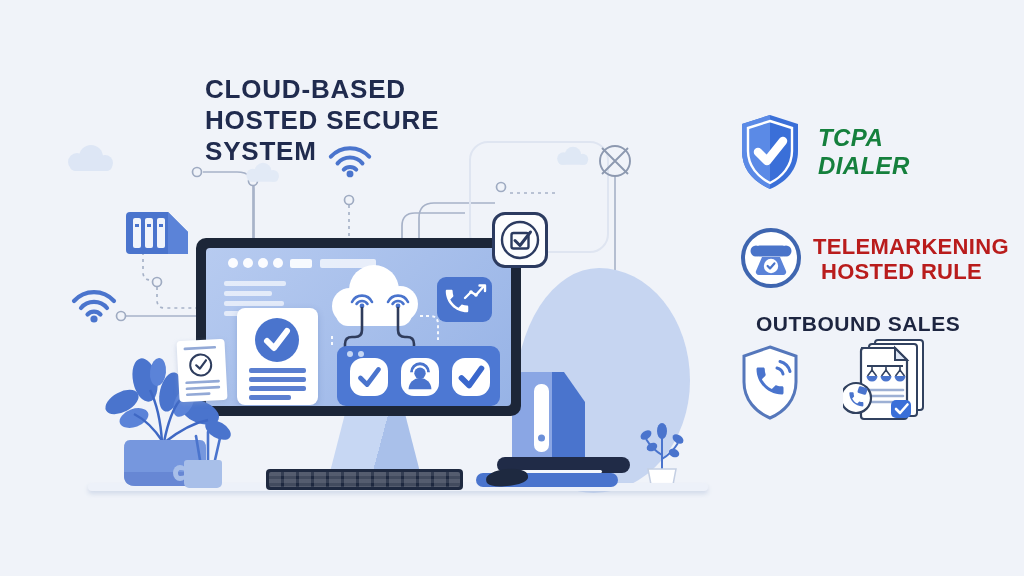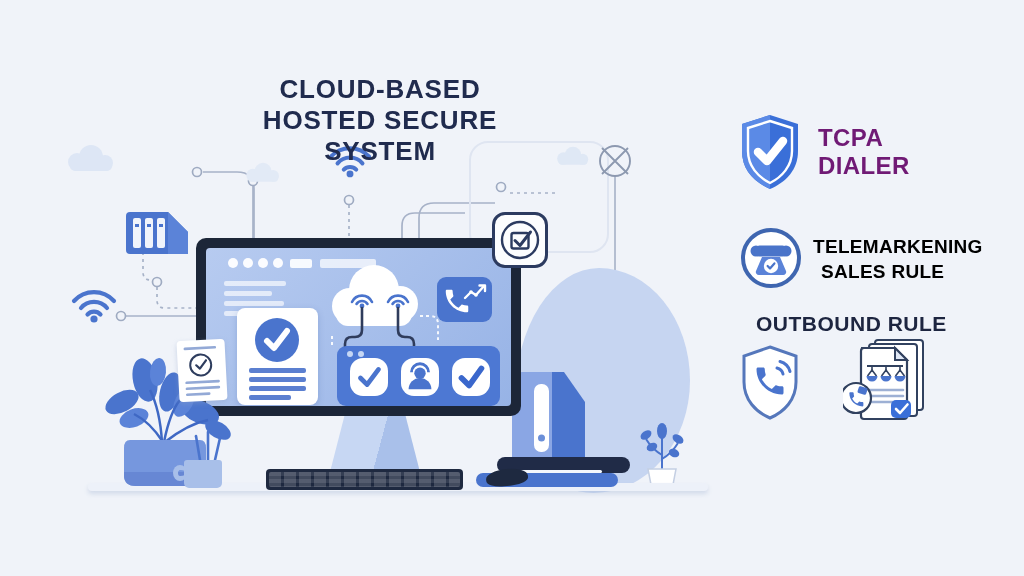--- a/index.html
+++ b/index.html
@@ -1,24 +1,24 @@
 <!DOCTYPE html>
 <html><head>
 <meta charset="utf-8">
 <style>
   html,body{margin:0;padding:0;background:#f0f3f9;}
   .canvas{position:relative;width:1024px;height:576px;overflow:hidden;background:#f0f3f9;
           font-family:"Liberation Sans",sans-serif;}
   .abs{position:absolute;}
   
-  .title{left:205px;top:74px;width:350px;text-align:center;color:#202b4e;
+  .title{left:205px;top:74px;width:350px;text-align:left;color:#202b4e;
          font-weight:800;font-size:26px;line-height:31px;letter-spacing:.8px;z-index:9;}
   
-  .tcpa-text{left:818px;top:124px;font-weight:800;font-size:24px;line-height:28px;color:#701a75;letter-spacing:.4px;z-index:9;}
-  .tsr-text{left:813px;top:234px;font-weight:800;font-size:19px;line-height:25px;color:#000000;letter-spacing:.3px;z-index:9;}
+  .tcpa-text{left:818px;top:124px;font-weight:800;font-size:24px;line-height:28px;color:#15803d;letter-spacing:.4px;z-index:9;font-style:italic;}
+  .tsr-text{left:813px;top:234px;font-weight:800;font-size:22px;line-height:25px;color:#b91c1c;letter-spacing:.3px;z-index:9;}
   .tsr-text .l2{padding-left:8px;}
   .outbound-heading{left:756px;top:312px;font-weight:800;font-size:21px;color:#1d2540;letter-spacing:.5px;z-index:9;}
   
   .monitor{left:196px;top:238px;width:325px;height:178px;background:#1c2638;border-radius:10px;z-index:6;}
   .screen{position:absolute;left:10px;top:10px;width:305px;height:158px;border-radius:4px;overflow:hidden;
           background:linear-gradient(135deg,#b7cbf0,#97b3e6);}
   .stand{left:330px;top:416px;width:90px;height:56px;z-index:5;
          background:linear-gradient(105deg,#c7d7f3 55%,#a9c0ea 55%);
          clip-path:polygon(16% 0,84% 0,100% 100%,0 100%);}
   .desk{left:88px;top:483px;width:620px;height:8px;background:#edf1f9;border-radius:4px;
@@ -339,24 +339,24 @@
     <circle cx="32" cy="32" r="28" fill="#ffffff" stroke="#3f66b0" stroke-width="4"></circle>
     <circle cx="17" cy="25" r="5.5" fill="#4a74c9"></circle>
       <circle cx="47" cy="25" r="5.5" fill="#4a74c9"></circle>
     <rect x="15" y="19.5" width="34" height="11" rx="5.5" fill="#4a74c9"></rect>
     <path d="M23 31 h18 l6 14 a3 3 0 0 1 -3 4 H20 a3 3 0 0 1 -3 -4 Z" fill="#5b83d8"></path>
     <circle cx="32" cy="40" r="7.2" fill="#ffffff"></circle>
     <path d="M28.6 40 l2.4 2.4 4.4 -5" fill="none" stroke="#4a74c9" stroke-width="2.2" stroke-linecap="round" stroke-linejoin="round"></path>
   </svg>
   <div class="abs tsr-text">
     <div>TELEMARKENING</div>
-    <div class="l2">SALES RULE</div>
-  </div>
-
-  <div class="abs outbound-heading">OUTBOUND RULE</div>
+    <div class="l2">HOSTED RULE</div>
+  </div>
+
+  <div class="abs outbound-heading">OUTBOUND SALES</div>
 
   <svg class="abs" style="left:739px;top:344px;z-index:9;" width="62" height="76" viewBox="0 0 62 76">
     <path d="M31 3 L57 12 V38 C57 56 45 68 31 74 C17 68 5 56 5 38 V12 Z" fill="#ffffff" stroke="#5577bb" stroke-width="3"></path>
     <path transform="translate(13,19) scale(1.5)" fill="#4a74cd" d="M6.62 10.79c1.44 2.83 3.76 5.14 6.59 6.59l2.2-2.2c.27-.27.67-.36 1.02-.24 1.12.37 2.33.57 3.57.57.55 0 1 .45 1 1V20c0 .55-.45 1-1 1-9.39 0-17-7.61-17-17 0-.55.45-1 1-1h3.5c.55 0 1 .45 1 1 0 1.25.2 2.45.57 3.57.11.35.03.74-.25 1.02l-2.2 2.2z"></path>
     <g fill="none" stroke="#4a74cd" stroke-width="3" stroke-linecap="round">
       <path d="M38 24 a8 8 0 0 1 6 6"></path>
         <path d="M41 17.5 a14 14 0 0 1 10 10"></path>
     </g>
   </svg>
 

